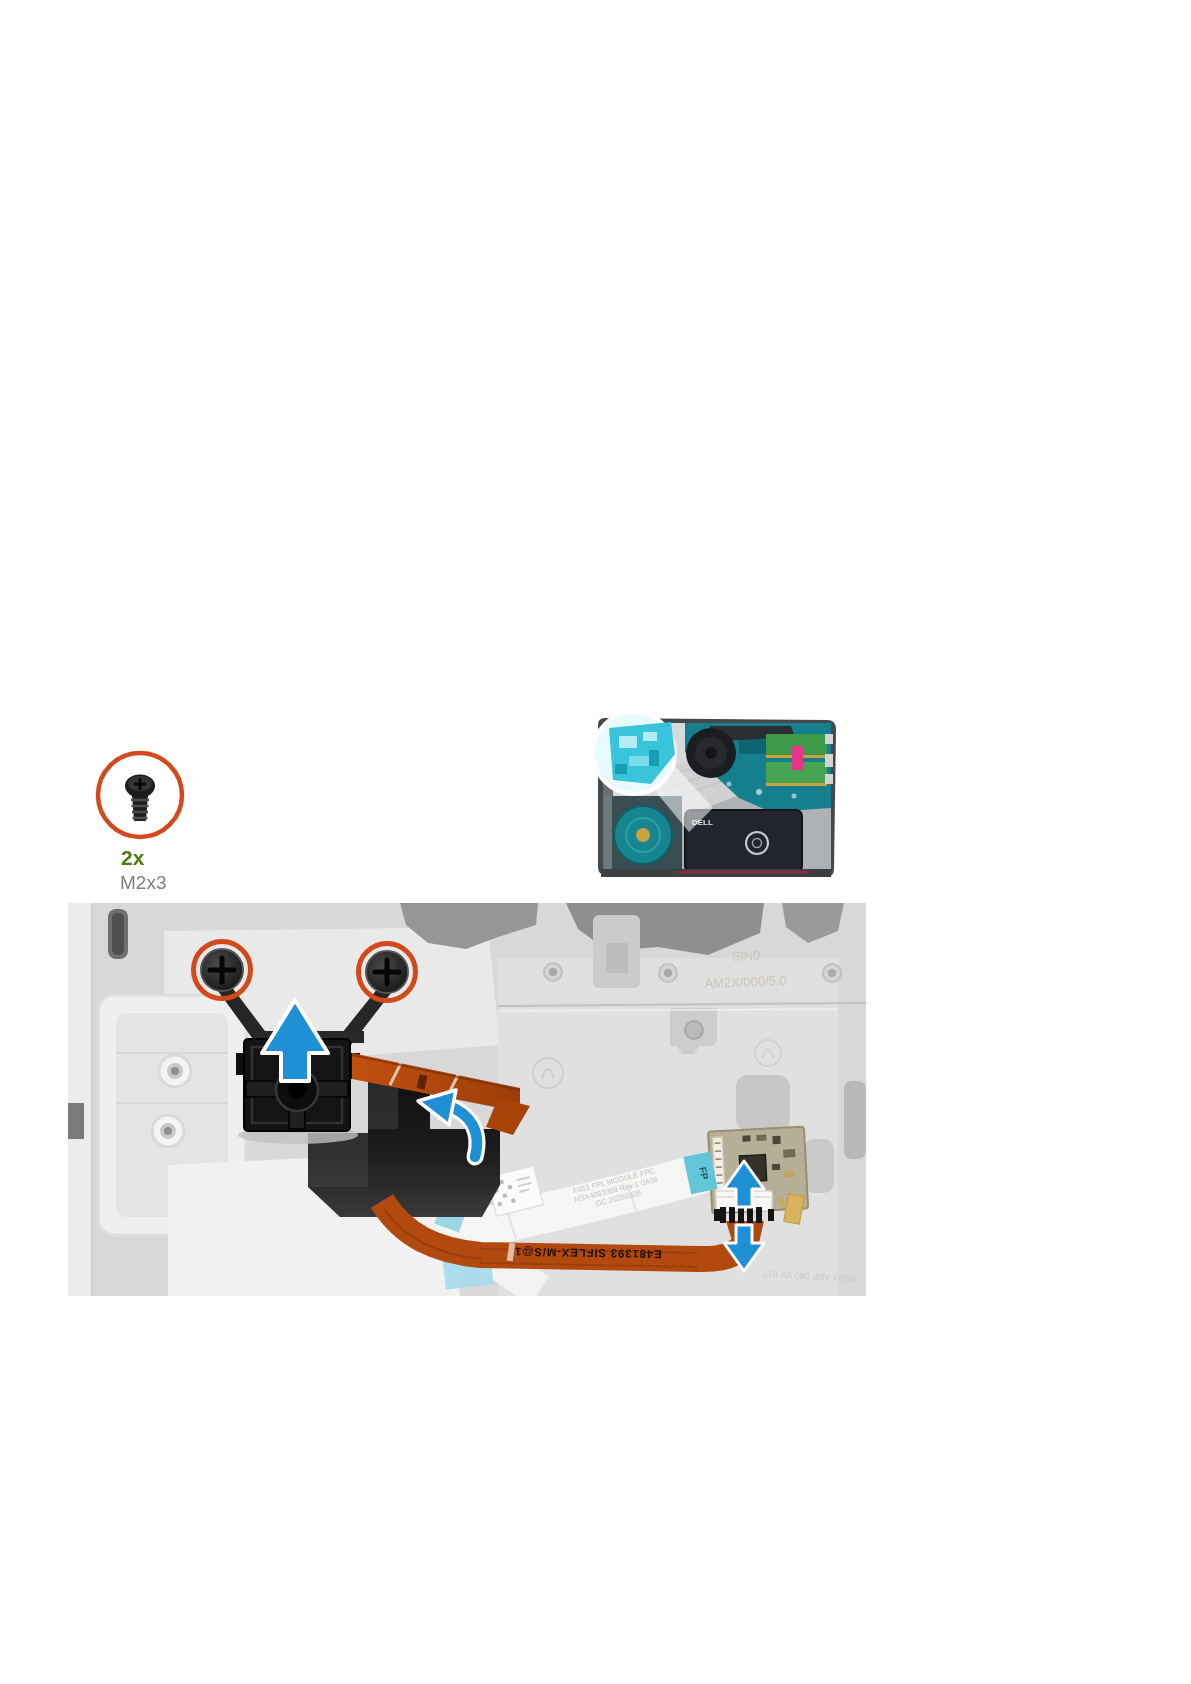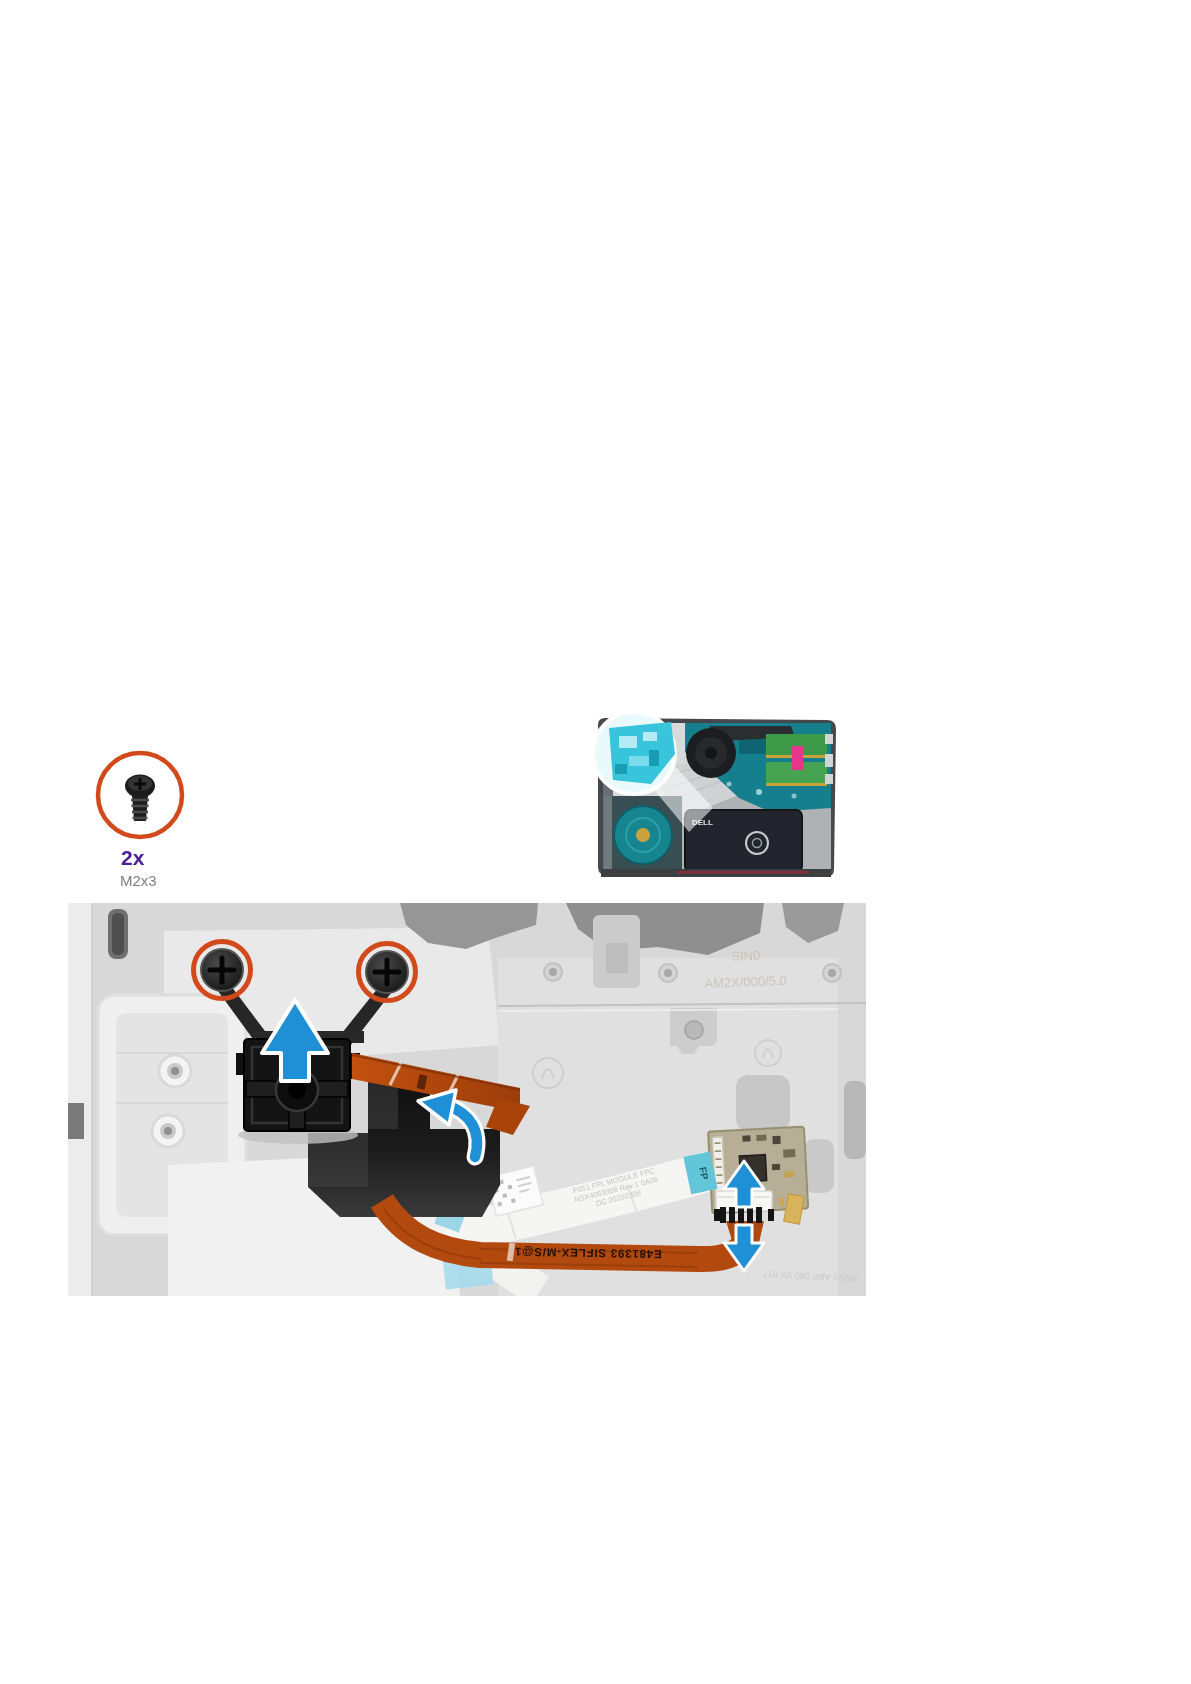--- a/index.html
+++ b/index.html
@@ -1,20 +1,20 @@
 <!DOCTYPE html>
 <html><head>
 <meta charset="utf-8">
 <style>
   html,body{margin:0;padding:0;background:#ffffff;}
   .page{position:relative;width:1191px;height:1684px;background:#ffffff;overflow:hidden;
         font-family:"Liberation Sans", sans-serif;}
   .screw-callout{position:absolute;left:95px;top:748px;width:110px;}
-  .screw-callout .count{position:absolute;left:26px;top:98px;font-size:21px;font-weight:bold;color:#4c1d95;}
-  .screw-callout .size{position:absolute;left:25px;top:124px;font-size:15px;color:#7f7f7f;}
+  .screw-callout .count{position:absolute;left:26px;top:98px;font-size:21px;font-weight:bold;color:#4d7c0f;}
+  .screw-callout .size{position:absolute;left:25px;top:124px;font-size:19px;color:#7f7f7f;}
   .laptop-thumb{position:absolute;left:589px;top:712px;width:252px;height:172px;}
   .main-illustration{position:absolute;left:68px;top:903px;width:798px;height:393px;}
   svg{display:block;}
   text{font-family:"Liberation Sans", sans-serif;}
 </style>
 </head>
 <body>
 
 <div class="page">
 

